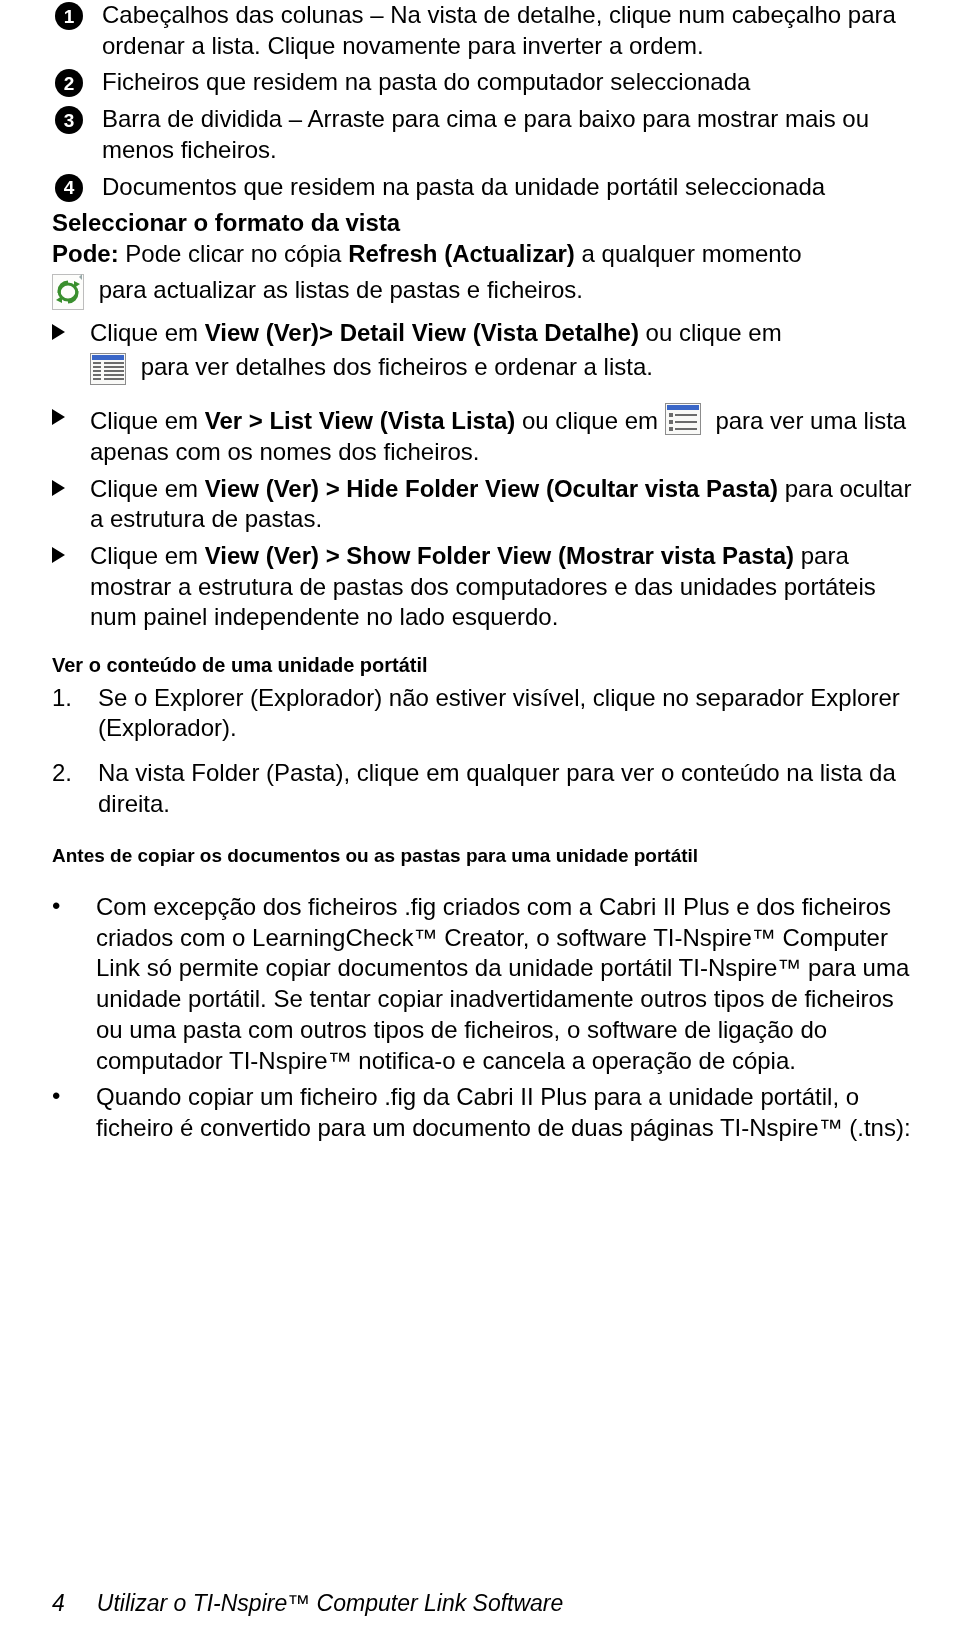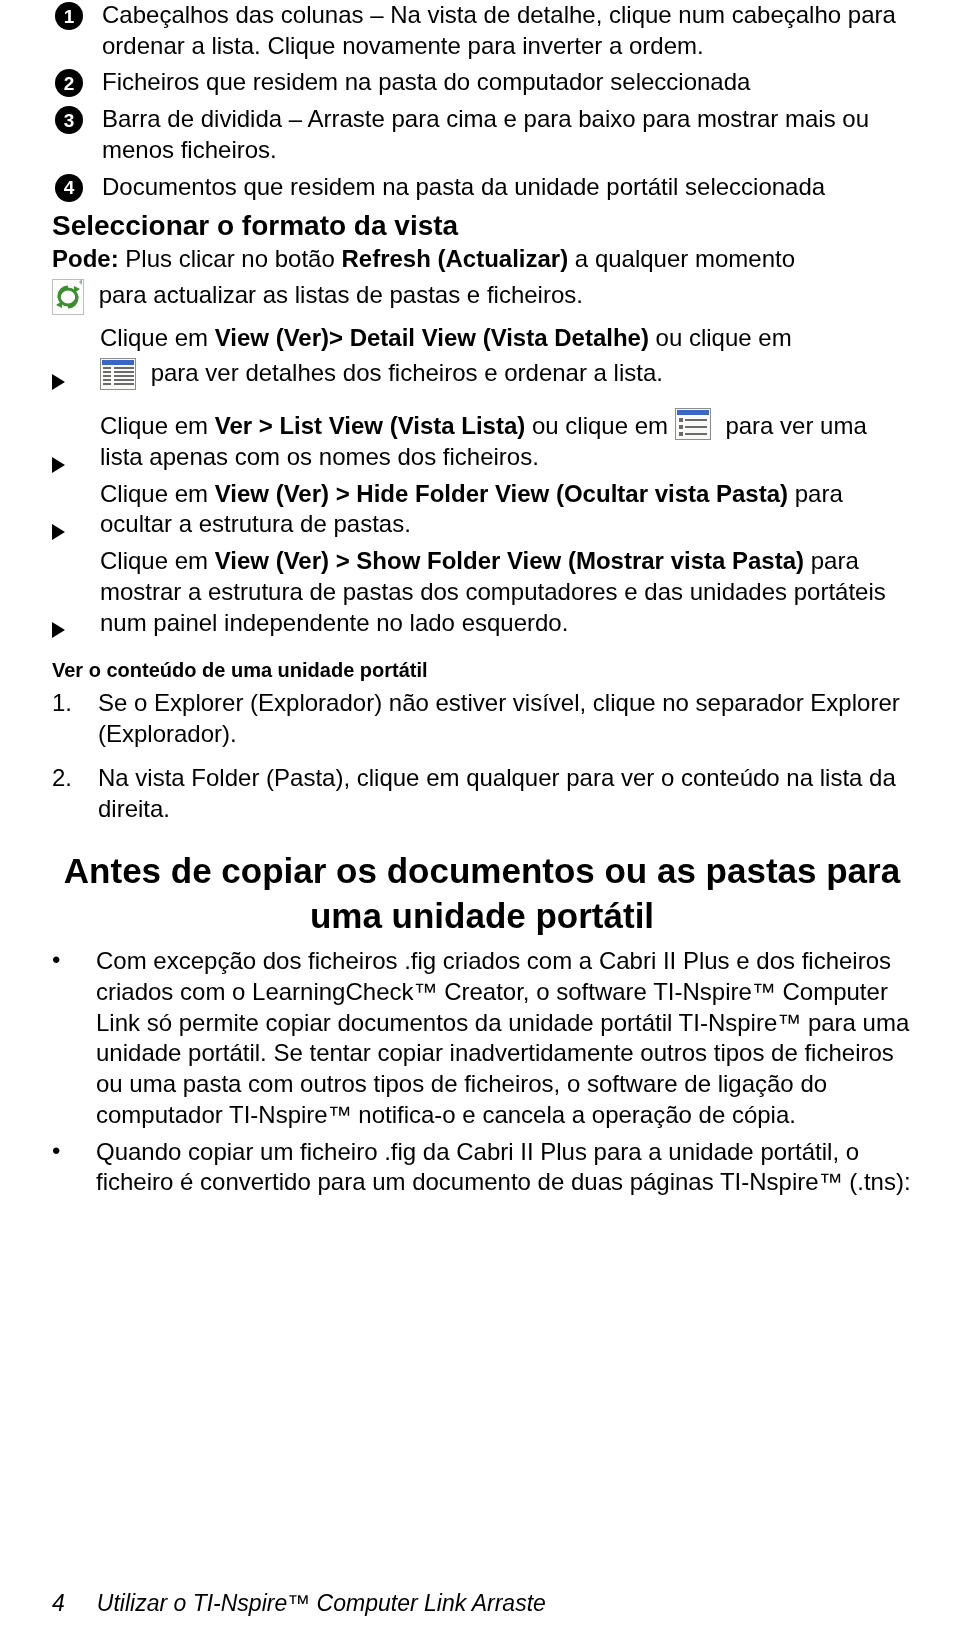--- a/index.html
+++ b/index.html
@@ -41,35 +41,34 @@
     color: #fff;
     font-weight: 700;
     font-size: 19px;
     align-items: center;
     justify-content: center;
     line-height: 1;
   }
   .num-body { flex: 1; }
   .h2 {
     font-weight: 700;
-    font-size: 28px;
+    font-size: 24px;
     margin-bottom: 0px;
   }
   .h3 {
     font-weight: 700;
     font-size: 20px;
     margin-top: 20px;
     margin-bottom: 4px;
   }
   .h4 {
     font-weight: 700;
-    font-size: 35px;
+    font-size: 19px;
     margin-top: 24px;
-    margin-bottom: 8px;
-    text-align: center;
+    margin-bottom: 24px;
   }
   .nota {
     margin-top: 0;
     margin-bottom: 4px;
   }
   .icon-inline {
     display: inline-block;
     vertical-align: middle;
     margin-right: 8px;
   }
@@ -77,23 +76,22 @@
     width: 32px; height: 36px;
     position: relative;
   }
   .icon-refresh svg { display: block; }
   .icon-detail, .icon-list {
     width: 36px; height: 32px;
   }
   .icon-detail svg, .icon-list svg { display: block; }
   .bullet-item {
     display: flex;
-    gap: 22px;
+    gap: 12px;
     margin: 6px 0 4px 0;
-    align-items: flex-end;
   }
   .bullet-mark {
     flex: 0 0 26px;
     padding-top: 6px;
     display: flex;
     justify-content: flex-start;
   }
   .tri {
     display: block;
     width: 0; height: 0;
@@ -168,21 +166,21 @@
   <div class="num-item">
     <div class="num-marker">
       <span class="circ">4</span>
     </div>
     <div class="num-body">Documentos que residem na pasta da unidade portátil seleccionada</div>
   </div>
 
   <div class="h2">Seleccionar o formato da vista</div>
 
   <div class="nota">
-    <b>Pode:</b><span> Plus clicar no botão </span><b>Refresh (Actualizar)</b><span> a qualquer momento</span>
+    <b>Pode:</b><span> Pode clicar no cópia </span><b>Refresh (Actualizar)</b><span> a qualquer momento</span>
   </div>
 
   <div style="margin:4px 0 8px 0;">
     <span class="icon-inline icon-refresh">
       <svg width="32" height="36" viewBox="0 0 32 36">
         <rect x="0.5" y="0.5" width="31" height="35" fill="#fdfdfb" stroke="#bdbdbd"></rect>
         <polygon points="27,3 30,0 30,6" fill="#9aa"></polygon>
         <path d="M16 8 a9 9 0 1 0 9 9" fill="none" stroke="#3a8f2e" stroke-width="3"></path>
         <polygon points="22,7 28,10 22,14" fill="#3a8f2e"></polygon>
         <path d="M16 28 a9 9 0 1 0 -9 -9" fill="none" stroke="#3a8f2e" stroke-width="3"></path>
@@ -274,16 +272,16 @@
     <div class="dot-body">Com excepção dos ficheiros .fig criados com a Cabri II Plus e dos ficheiros criados com o LearningCheck™ Creator, o software TI-Nspire™ Computer Link só permite copiar documentos da unidade portátil TI-Nspire™ para uma unidade portátil. Se tentar copiar inadvertidamente outros tipos de ficheiros ou uma pasta com outros tipos de ficheiros, o software de ligação do computador TI-Nspire™ notifica-o e cancela a operação de cópia.</div>
   </div>
 
   <div class="dot-item">
     <div class="dot-mark">•</div>
     <div class="dot-body">Quando copiar um ficheiro .fig da Cabri II Plus para a unidade portátil, o ficheiro é convertido para um documento de duas páginas TI-Nspire™ (.tns):</div>
   </div>
 
   <div class="footer">
     <span class="pn">4</span>
-    <span class="ft">Utilizar o TI-Nspire™ Computer Link Arraste</span>
+    <span class="ft">Utilizar o TI-Nspire™ Computer Link Software</span>
   </div>
 
 </div>
 
 </body></html>

